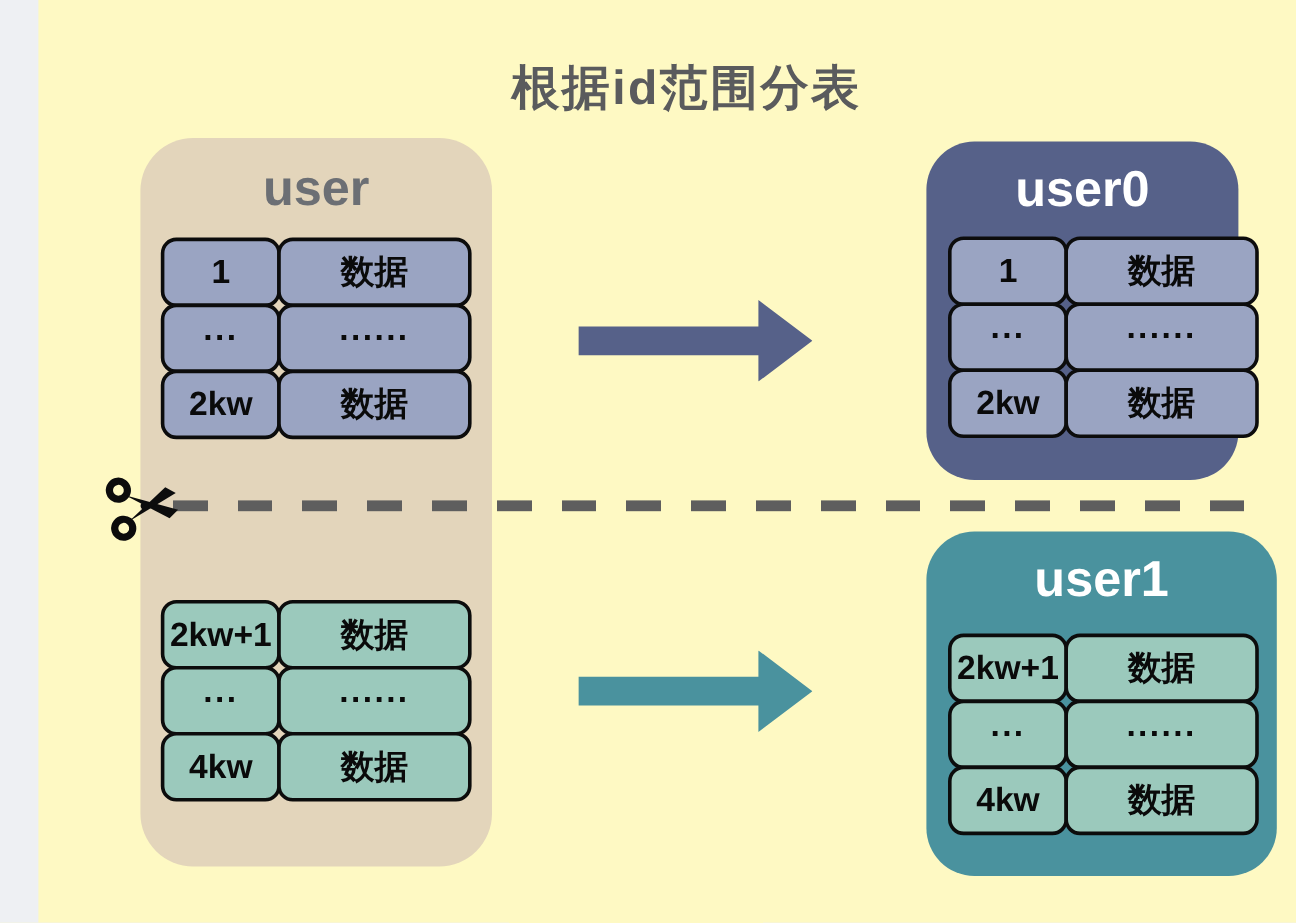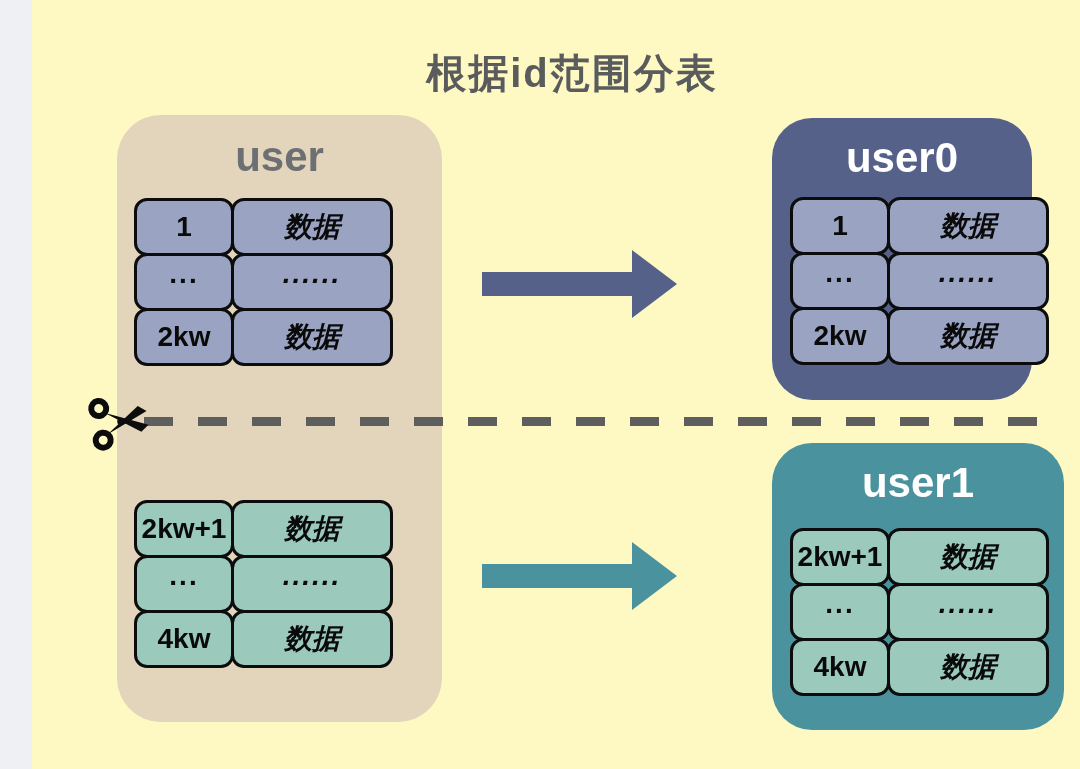--- a/index.html
+++ b/index.html
@@ -17,21 +17,21 @@
   .diagram-title{
     position:absolute;left:0;top:46px;width:100%;
     text-align:center;
     font-size:40px;font-weight:bold;
     color:#5a5b5d;letter-spacing:2px;
   }
   
   .container{position:absolute;z-index:1;}
   .source-container{
     left:85px;top:115px;width:293px;height:607px;
-    background:#e3d5bb;border-radius:44px;padding-left:32px;
+    background:#e3d5bb;border-radius:44px;
   }
   .shard0-container{
     left:740px;top:118px;width:260px;height:282px;
     background:#566189;border-radius:40px;
   }
   .shard1-container{
     left:740px;top:443px;width:292px;height:287px;
     background:#4a929e;border-radius:40px;
   }
   .container-title{
@@ -46,21 +46,21 @@
   .row + .row{margin-top:-3px;}
   .cell{
     box-sizing:border-box;
     height:58px;
     border:3px solid #0c0c0c;
     border-radius:13px;
     display:flex;align-items:center;justify-content:center;
     font-size:28px;font-weight:bold;color:#0a0a0a;
   }
   .cell-id{width:100px;}
-  .cell-val{width:162px;margin-left:-3px;font-style:italic;}
+  .cell-val{width:162px;margin-left:-3px;}
   .blue .cell{background:#9aa4c2;}
   .green .cell{background:#9bc9bc;}
   
   .row:nth-child(2) .cell{padding-bottom:16px;letter-spacing:2px;}
   
   .cut-line{
     position:absolute;left:112px;top:417px;
     width:893px;height:9px;z-index:2;
     background:repeating-linear-gradient(90deg,#5e5e5e 0 29px,transparent 29px 54px);
   }

